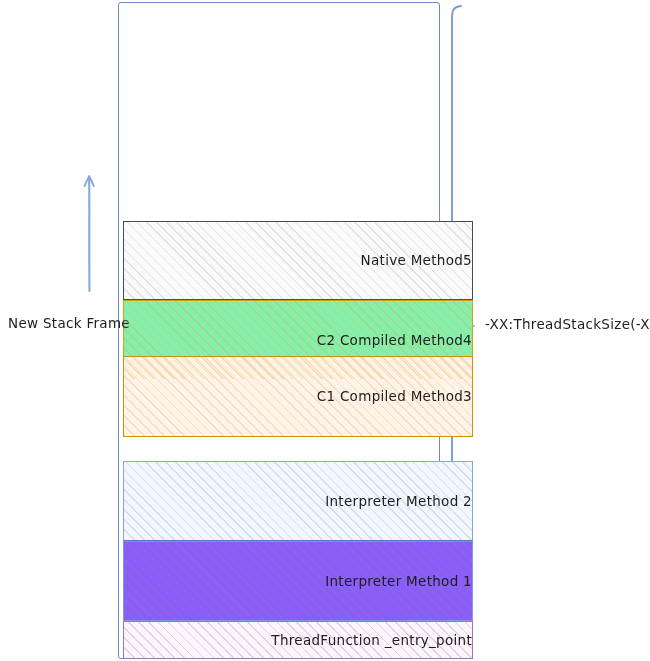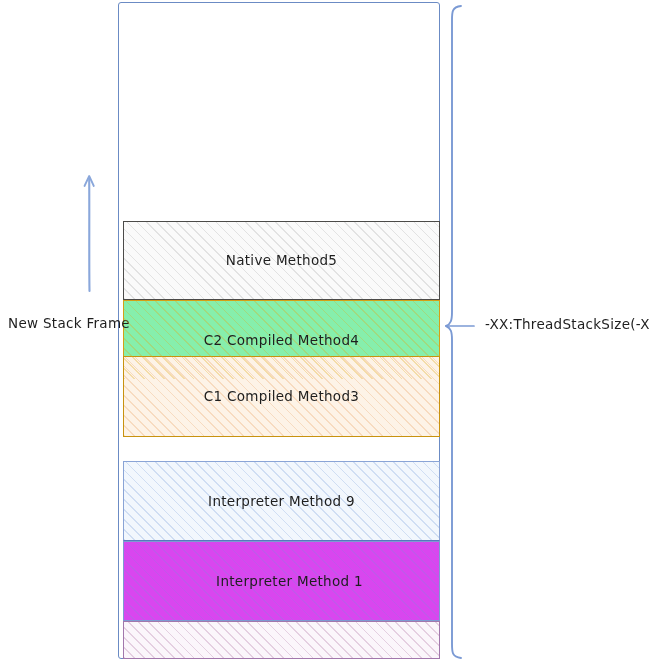--- a/index.html
+++ b/index.html
@@ -32,25 +32,25 @@
     border: 1.6px solid #6b8bc4;
     border-radius: 3px;
     box-sizing: border-box;
     background: transparent;
   }
 
   
   .frame {
     position: absolute;
     left: 123px;
-    width: 317px;
+    width: 350px;
     box-sizing: border-box;
     display: flex;
     align-items: center;
-    justify-content: center;
+    justify-content: flex-end;
     font-size: 13.5px;
     letter-spacing: 0.3px;
     color: #1e1e1e;
   }
   .frame .frame-label {
     position: relative;
     z-index: 2;
     text-align: center;
     line-height: 1.2;
   }
@@ -125,21 +125,21 @@
       rgba(110,150,215,0.26) 1.2px,
       rgba(255,255,255,0) 1.2px,
       rgba(255,255,255,0) 7px);
   }
 
   
   .f-int1 {
     top: 541px;
     height: 80px;
     border: 1.4px solid #7e9ad2;
-    background-color: #d946ef;
+    background-color: #8b5cf6;
     padding-left: 16px;
   }
   .f-int1 .hatch {
     background-image: repeating-linear-gradient(
       45deg,
       rgba(110,150,215,0.22) 0px,
       rgba(110,150,215,0.22) 1.2px,
       rgba(255,255,255,0) 1.2px,
       rgba(255,255,255,0) 7px);
   }
@@ -222,29 +222,30 @@
     <span class="frame-label">C2 Compiled Method4</span>
   </div>
 
   <div class="frame f-c1">
     <span class="hatch"></span>
     <span class="frame-label">C1 Compiled Method3</span>
   </div>
 
   <div class="frame f-int2">
     <span class="hatch"></span>
-    <span class="frame-label">Interpreter Method 9</span>
+    <span class="frame-label">Interpreter Method 2</span>
   </div>
 
   <div class="frame f-int1">
     <span class="hatch"></span>
     <span class="frame-label">Interpreter Method 1</span>
   </div>
 
   <div class="frame f-thread">
     <span class="hatch"></span>
+    <span class="frame-label">ThreadFunction _entry_point</span>
   </div>
 
   <div class="label-text label-newframe">New Stack Frame</div>
 
   <div class="label-text label-xss">-XX:ThreadStackSize(-Xss)</div>
 
 </div>
 
 </body></html>

